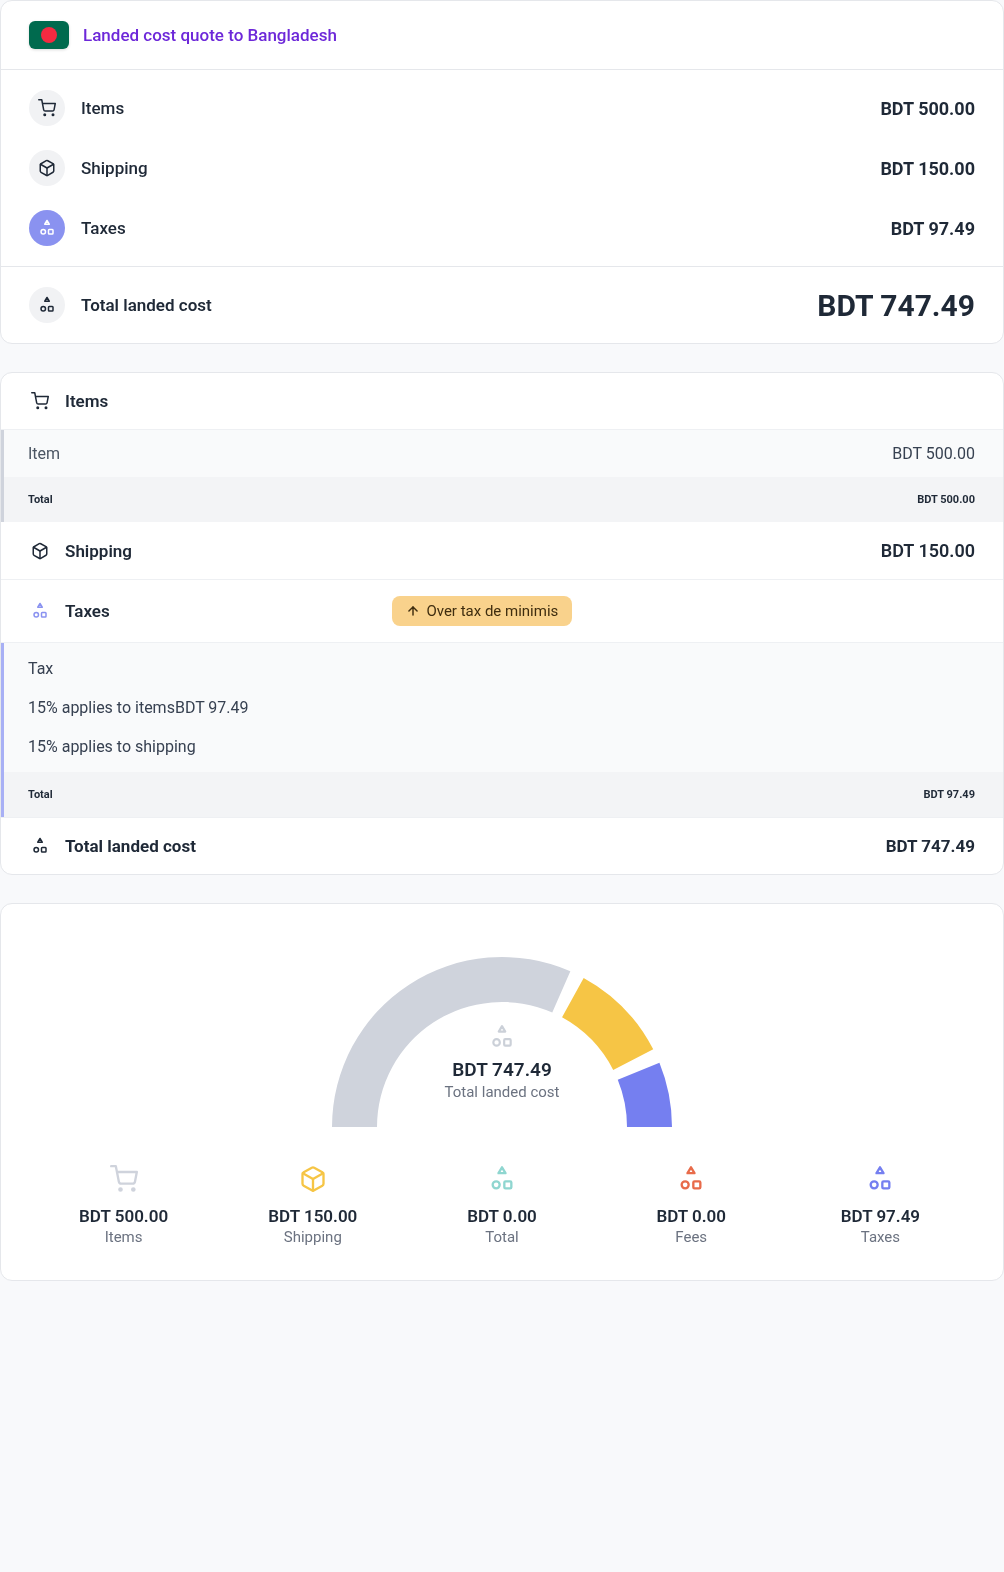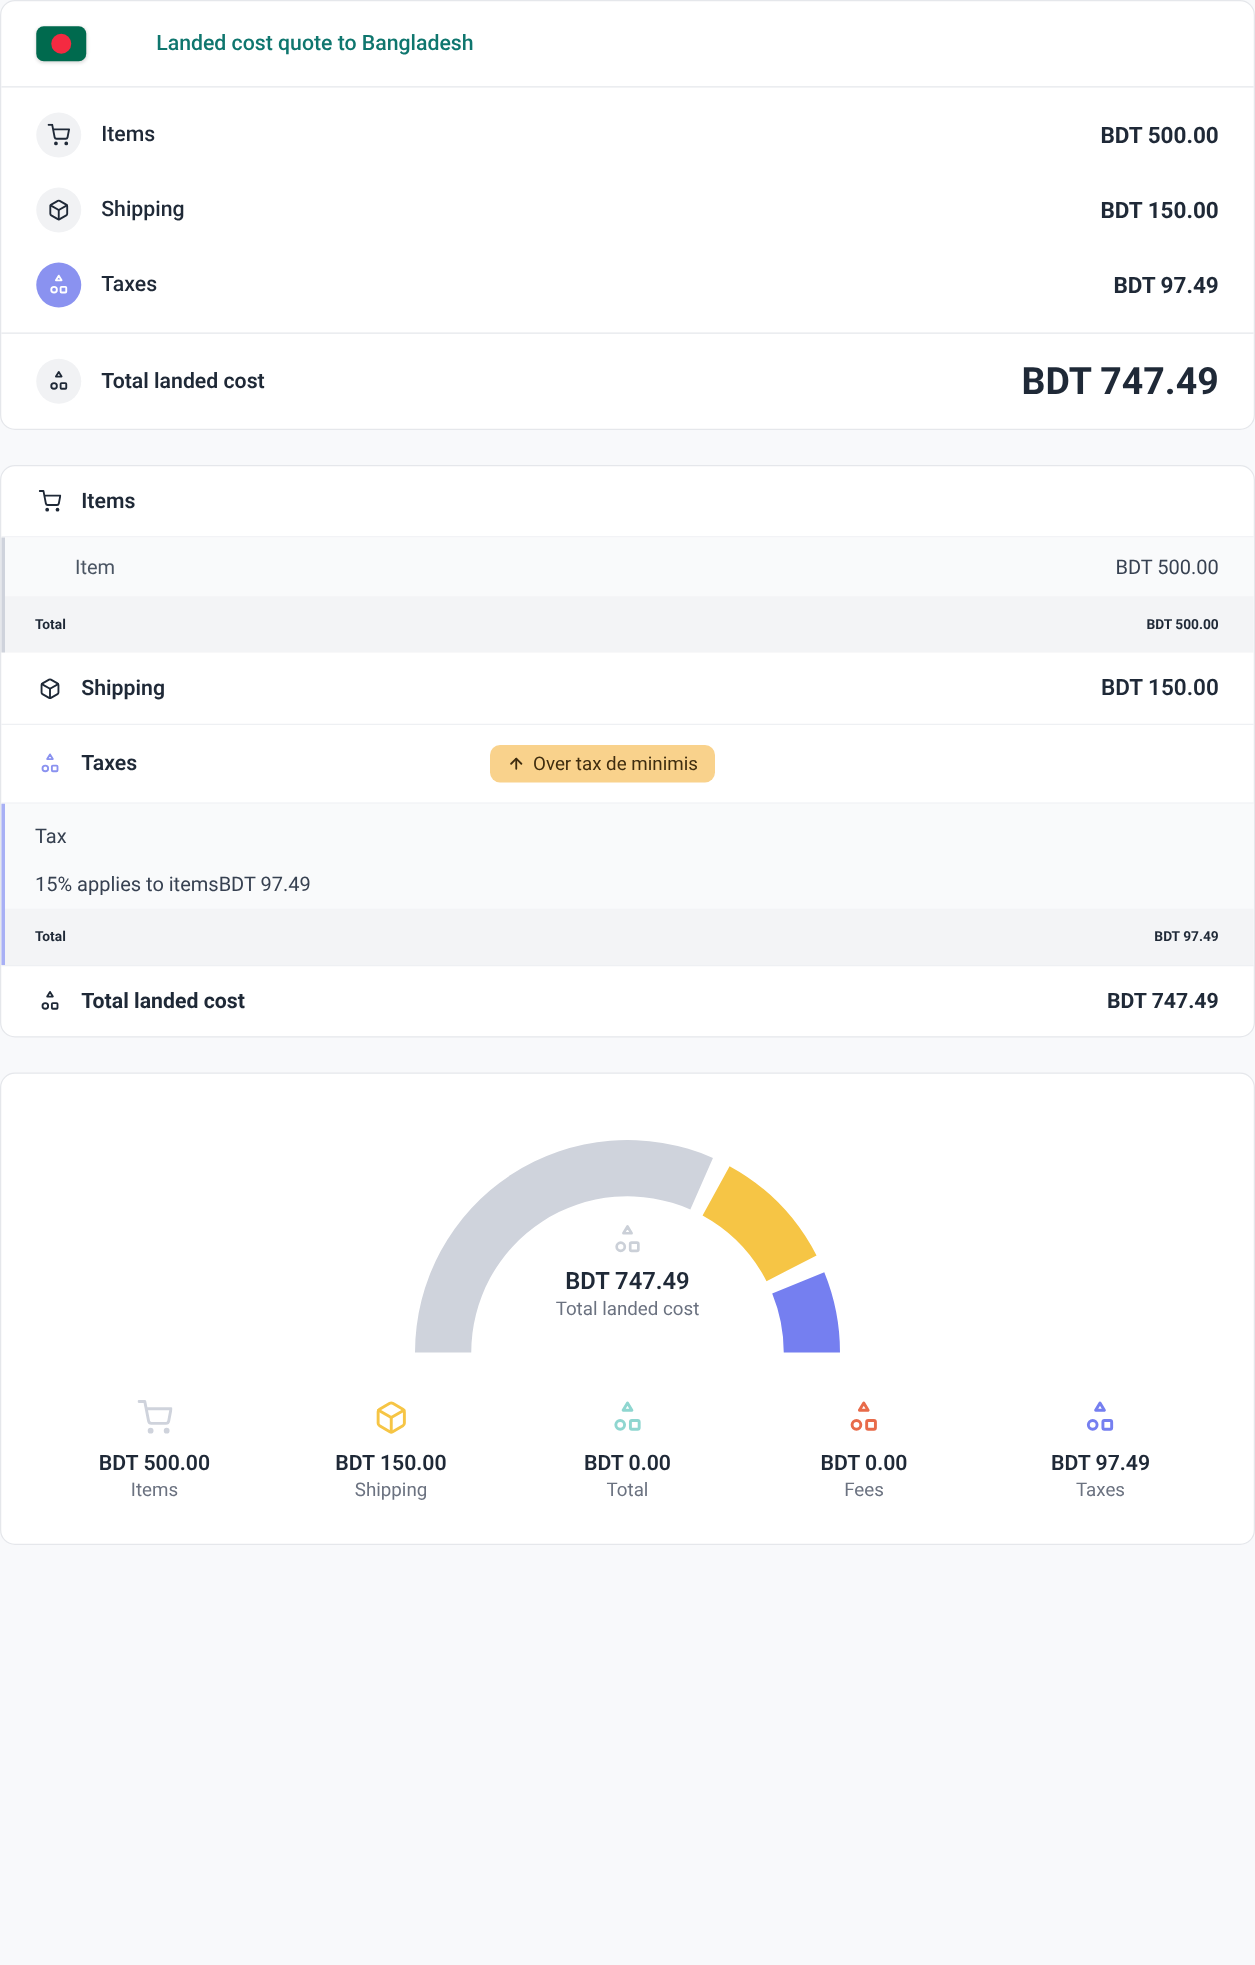--- a/index.html
+++ b/index.html
@@ -31,21 +31,21 @@
     border-radius: 6px;
     background: #006a4e;
     display: flex;
     align-items: center;
     justify-content: center;
     box-shadow: 0 1px 3px rgba(0,0,0,0.15);
   }
   .flag-badge .circle {
     width: 16px; height: 16px; background: #f42a41; border-radius: 50%;
   }
-  .header-title { font-size: 17px; font-weight: 500; color: #0f766e; margin-left: 42px; }
+  .header-title { font-size: 17px; font-weight: 500; color: #6d28d9; }
   .summary-list { padding: 8px 0; }
   .summary-row {
     display: flex;
     align-items: center;
     justify-content: space-between;
     padding: 12px 28px;
     gap: 16px;
   }
   .row-left { display: flex; align-items: center; gap: 16px; }
   .icon-circle {
@@ -80,21 +80,20 @@
   .bd-sub {
     background: #f9fafb;
     border-left: 3px solid #cfd3dc;
   }
   .bd-sub.lilac-border { border-left-color: #a8b0f5; }
   .bd-sub-row {
     display: flex; justify-content: space-between; 
     padding: 14px 28px 14px 24px;
     font-size: 16px;
     color: #374151;
-    margin-left: 32px;
   }
   .bd-sub-row .muted { color: #4b5563; }
   .bd-sub-total {
     display: flex; justify-content: space-between; align-items: center;
     padding: 16px 28px 16px 24px;
     font-weight: 700; font-size: 11px;
     background: #f3f4f6;
   }
   .bd-ship-row {
     display: flex; justify-content: space-between; align-items: center;
@@ -287,20 +286,24 @@
   </div>
 
   <div class="bd-sub lilac-border tax-lines">
     <div class="line tax-first">
       <span>Tax</span>
       <span></span>
     </div>
     <div class="line">
       <span>15% applies to items</span>
       <span>BDT 97.49</span>
+    </div>
+    <div class="line" style="padding-bottom:16px">
+      <span>15% applies to shipping</span>
+      <span></span>
     </div>
     <div class="bd-sub-total">
       <span>Total</span>
       <span>BDT 97.49</span>
     </div>
   </div>
 
   <div class="bd-grand">
     <div class="row-left">
       <div class="bd-icon">

